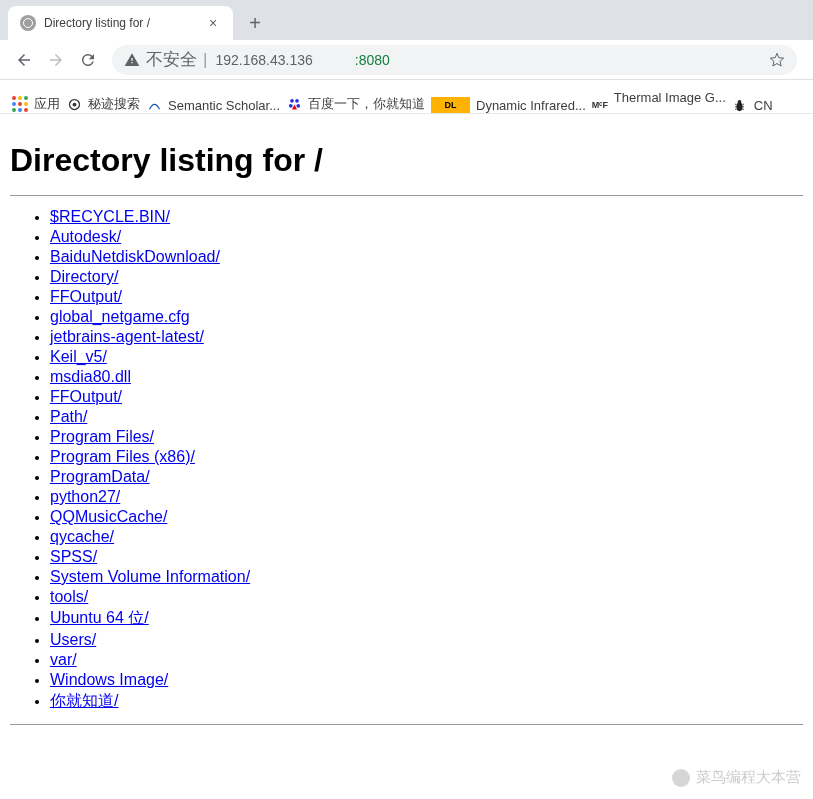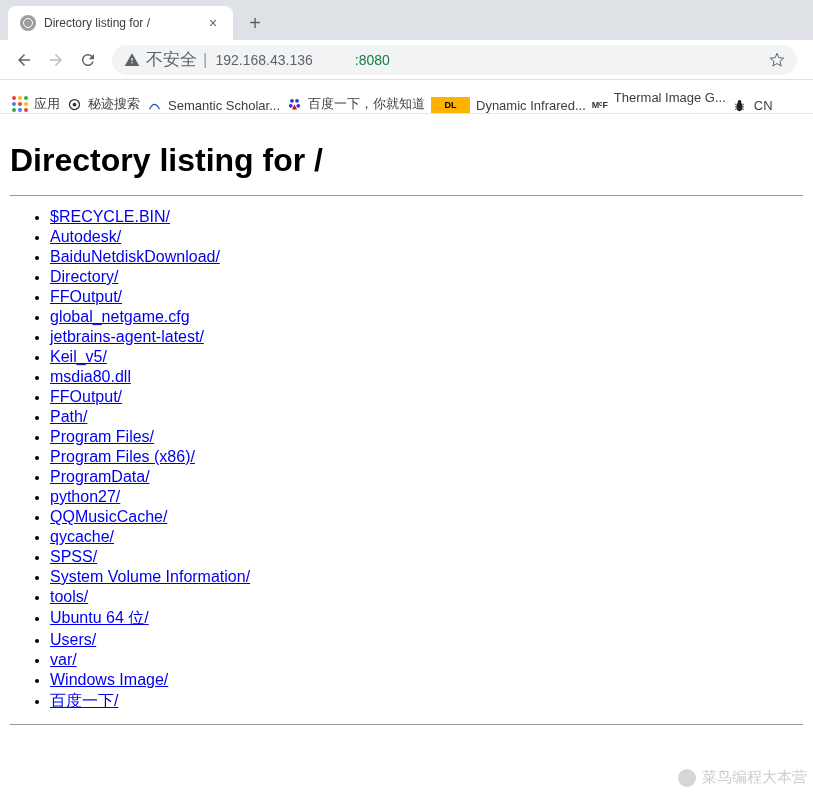--- a/index.html
+++ b/index.html
@@ -37,21 +37,21 @@
     
     
     .page { padding:10px 10px 30px 10px; }
     h1 { font-size:32px; font-weight:700; margin:18px 0 16px 0; color:#000; }
     hr { border:none; border-top:1px solid #999; margin:4px 0; }
     ul.dir { margin:12px 0; padding-left:40px; }
     ul.dir li { margin:2px 0; }
     ul.dir a { color:#0000ee; text-decoration:underline; font-size:16px; }
     
     
-    .watermark { position:fixed; bottom:12px; right:6px; color:#aaa; font-size:15px; opacity:.6; display:flex; align-items:center; gap:6px; }
+    .watermark { position:fixed; bottom:12px; right:12px; color:#aaa; font-size:15px; opacity:.6; display:flex; align-items:center; gap:6px; }
     .wm-ico { width:18px; height:18px; border-radius:50%; background:#bbb; display:inline-block; }
     
     svg { display:block; }
   </style>
 </head>
 <body>
 
 <div class="window-bg">
   <div class="tab-strip">
     <div class="tab">
@@ -183,21 +183,21 @@
       <li><a href="#">python27/</a></li>
       <li><a href="#">QQMusicCache/</a></li>
       <li><a href="#">qycache/</a></li>
       <li><a href="#">SPSS/</a></li>
       <li><a href="#">System Volume Information/</a></li>
       <li><a href="#">tools/</a></li>
       <li><a href="#">Ubuntu 64 位/</a></li>
       <li><a href="#">Users/</a></li>
       <li><a href="#">var/</a></li>
       <li><a href="#">Windows Image/</a></li>
-      <li><a href="#">百度一下/</a></li>
+      <li><a href="#">你就知道/</a></li>
     </ul>
   <hr>
 </div>
 
 <div class="watermark">
   <span class="wm-ico"></span>
   <span>菜鸟编程大本营</span>
 </div>
 
 </body></html>

